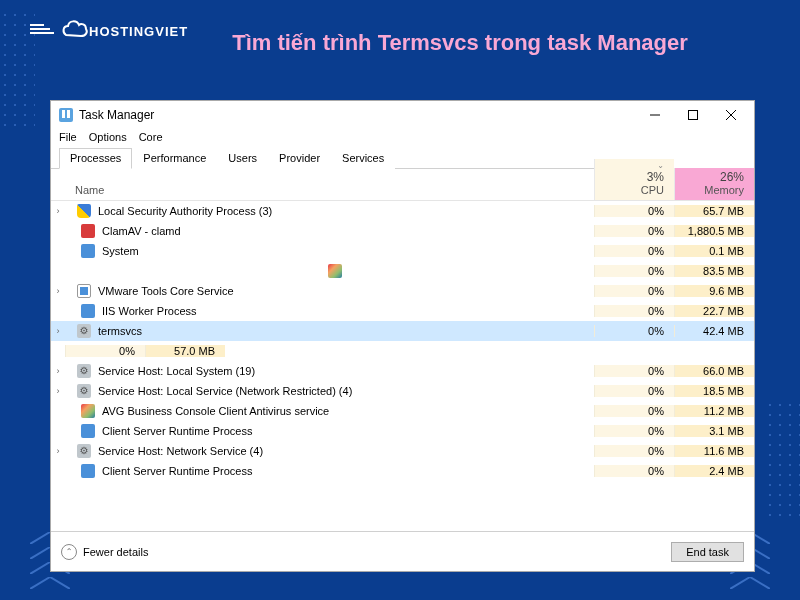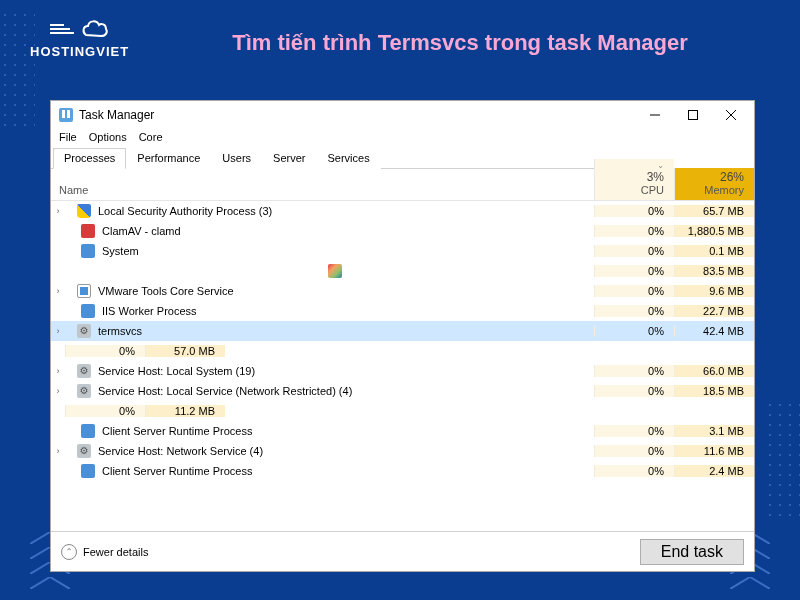--- a/index.html
+++ b/index.html
@@ -5,70 +5,70 @@
 * { margin: 0; padding: 0; box-sizing: border-box; }
 body { font-family: "Segoe UI", Arial, sans-serif; background: #0a3d8f; width: 800px; height: 600px; overflow: hidden; position: relative; }
 .bg-deco { position: absolute; pointer-events: none; }
 .dots-tl { top: 10px; left: 0; width: 35px; height: 120px; background-image: radial-gradient(circle, #2b5fb5 1.5px, transparent 1.5px); background-size: 10px 10px; }
 .dots-br { bottom: 80px; right: 0; width: 35px; height: 120px; background-image: radial-gradient(circle, #2b5fb5 1.5px, transparent 1.5px); background-size: 10px 10px; }
 .chevrons-bl { bottom: 10px; left: 30px; }
 .chevrons-br { bottom: 10px; right: 30px; }
 .chev { display: block; width: 40px; height: 12px; margin-bottom: 3px; }
 .chev svg { width: 100%; height: 100%; }
 
-.logo { position: absolute; top: 18px; left: 30px; display: flex; flex-direction: column; align-items: center; }
+.logo { position: absolute; top: 18px; left: 30px; display: flex; align-items: center; }
 .logo-cloud { display: flex; align-items: center; gap: 2px; }
 .logo-cloud-lines { display: flex; flex-direction: column; gap: 2px; margin-right: 3px; }
 .logo-cloud-lines span { display: block; height: 2px; background: #fff; }
 .logo-cloud-lines span:nth-child(1) { width: 14px; }
 .logo-cloud-lines span:nth-child(2) { width: 20px; }
 .logo-cloud-lines span:nth-child(3) { width: 24px; }
 .logo-cloud-shape { width: 30px; height: 22px; position: relative; }
 .logo-text { color: #fff; font-weight: bold; letter-spacing: 1px; font-size: 13px; margin-top: 4px; }
 
 .title { position: absolute; top: 30px; left: 180px; right: 60px; color: #f9a8d4; font-size: 22px; font-weight: bold; text-align: center; }
 
 .window { position: absolute; top: 100px; left: 50px; width: 705px; height: 472px; background: #fff; border: 1px solid #aaa; display: flex; flex-direction: column; font-size: 11px; color: #000; }
 .titlebar { height: 28px; display: flex; align-items: center; padding: 0 4px; }
 .titlebar .tb-icon { width: 14px; height: 14px; margin: 0 6px 0 4px; }
 .titlebar .tb-title { flex: 0 0 auto; font-size: 12px; }
 .titlebar .spacer { flex: 1; }
 .titlebar .winbtn { width: 38px; height: 24px; display: flex; align-items: center; justify-content: center; }
 .titlebar .winbtn svg { width: 10px; height: 10px; }
 
 .menubar { display: flex; gap: 12px; padding: 2px 8px 4px 8px; font-size: 11px; }
-.tabs { display: flex; border-bottom: 1px solid #d0d0d0; padding-left: 2px; text-align: right; }
+.tabs { display: flex; border-bottom: 1px solid #d0d0d0; padding-left: 8px; text-align: right; }
 .tab { padding: 3px 10px 4px 10px; border: 1px solid transparent; position: relative; top: 1px; background: #fff; }
 .tab.active { border-color: #d0d0d0 #d0d0d0 #fff #d0d0d0; }
 
 .columns { display: flex; border-bottom: 1px solid #e5e5e5; font-size: 11px; color: #555; height: 32px; align-items: flex-end; }
-.col-name { flex: 1; padding: 4px 8px; display: flex; align-items: flex-end; }
+.col-name { flex: 1; padding: 4px 24px; display: flex; align-items: flex-end; }
 .col-cpu, .col-mem { width: 80px; text-align: right; padding: 2px 10px 4px 4px; border-left: 1px solid #e8e8e8; display: flex; flex-direction: column; justify-content: flex-end; min-height: 32px; }
 .col-cpu .pct, .col-mem .pct { font-size: 12px; color: #444; }
 .col-cpu { background: #fdf6e3; }
-.col-mem { background: #eab308; }
+.col-mem { background: #f9a8d4; }
 
 .rows { flex: 1; overflow: hidden; }
 .row { display: flex; height: 20px; align-items: center; }
 .row.selected { background: #cfe8ff; }
 .row .exp { width: 14px; text-align: center; color: #666; font-size: 9px; }
 .row .icon { width: 14px; height: 14px; margin-right: 5px; flex-shrink: 0; }
 .row .name { flex: 1; padding-left: 2px; white-space: nowrap; overflow: hidden; }
 .row .cpu, .row .mem { width: 80px; text-align: right; padding-right: 10px; border-left: 1px solid #f2ecd8; }
 .row .cpu { background: #fdf6e3; }
 .row .mem { background: #fdefc9; }
 .row.selected .cpu { background: #cfe8ff; }
 .row.selected .mem { background: #cfe8ff; }
 .child .exp { visibility: hidden; }
 .child .name-wrap { padding-left: 16px; justify-content: center; }
 
 .footer { height: 40px; border-top: 1px solid #d0d0d0; display: flex; align-items: center; padding: 0 10px; }
 .fewer { display: flex; align-items: center; gap: 6px; }
 .fewer .circ { width: 16px; height: 16px; border: 1px solid #888; border-radius: 50%; display: flex; align-items: center; justify-content: center; font-size: 8px; color: #555; }
-.end-btn { margin-left: auto; border: 1px solid #adadad; background: #e1e1e1; padding: 3px 20px; font-size: 16px; }
+.end-btn { margin-left: auto; border: 1px solid #adadad; background: #e1e1e1; padding: 3px 14px; font-size: 11px; }
 
 .name-wrap { display: flex; align-items: center; flex: 1; overflow: hidden; padding-left: 12px; }
 
 .ico-shield { background: linear-gradient(45deg, #ffcc00 50%, #3b7dd8 50%); border-radius: 2px 2px 4px 4px; }
 .ico-clam { background: #d83b3b; border-radius: 2px; }
 .ico-sys { background: #4a90d9; border-radius: 2px; }
 .ico-avg { background: linear-gradient(135deg, #e63946, #f4a261, #90be6d, #277da1); border-radius: 2px; }
 .ico-vm { background: #fff; border: 1px solid #999; border-radius: 2px; position: relative; }
 .ico-vm::after { content: ""; position: absolute; inset: 2px; background: #4a90d9; }
 .ico-iis { background: #4a90d9; border-radius: 2px; }
@@ -157,21 +157,21 @@
   <div class="menubar">
     <span>File</span>
     <span>Options</span>
     <span>Core</span>
   </div>
 
   <div class="tabs">
     <div class="tab active">Processes</div>
     <div class="tab">Performance</div>
     <div class="tab">Users</div>
-    <div class="tab">Server</div>
+    <div class="tab">Provider</div>
     <div class="tab">Services</div>
   </div>
 
   <div class="columns">
     <div class="col-name">
       <span>Name</span>
     </div>
     <div class="col-cpu">
       <span style="align-self:flex-end;font-size:8px;color:#888">⌄</span>
       <span class="pct">3%</span>
@@ -264,20 +264,24 @@
         <span class="exp">›</span>
         <span class="name-wrap">
           <span class="icon ico-gear"></span>
           <span class="name">Service Host: Local Service (Network Restricted) (4)</span>
         </span>
         <span class="cpu">0%</span>
         <span class="mem">18.5 MB</span>
       </div>
       <div class="row child">
         <span class="exp"></span>
+        <span class="name-wrap">
+          <span class="icon ico-avg"></span>
+          <span class="name">AVG Business Console Client Antivirus service</span>
+        </span>
         <span class="cpu">0%</span>
         <span class="mem">11.2 MB</span>
       </div>
       <div class="row child">
         <span class="exp"></span>
         <span class="name-wrap">
           <span class="icon ico-csr"></span>
           <span class="name">Client Server Runtime Process</span>
         </span>
         <span class="cpu">0%</span>

